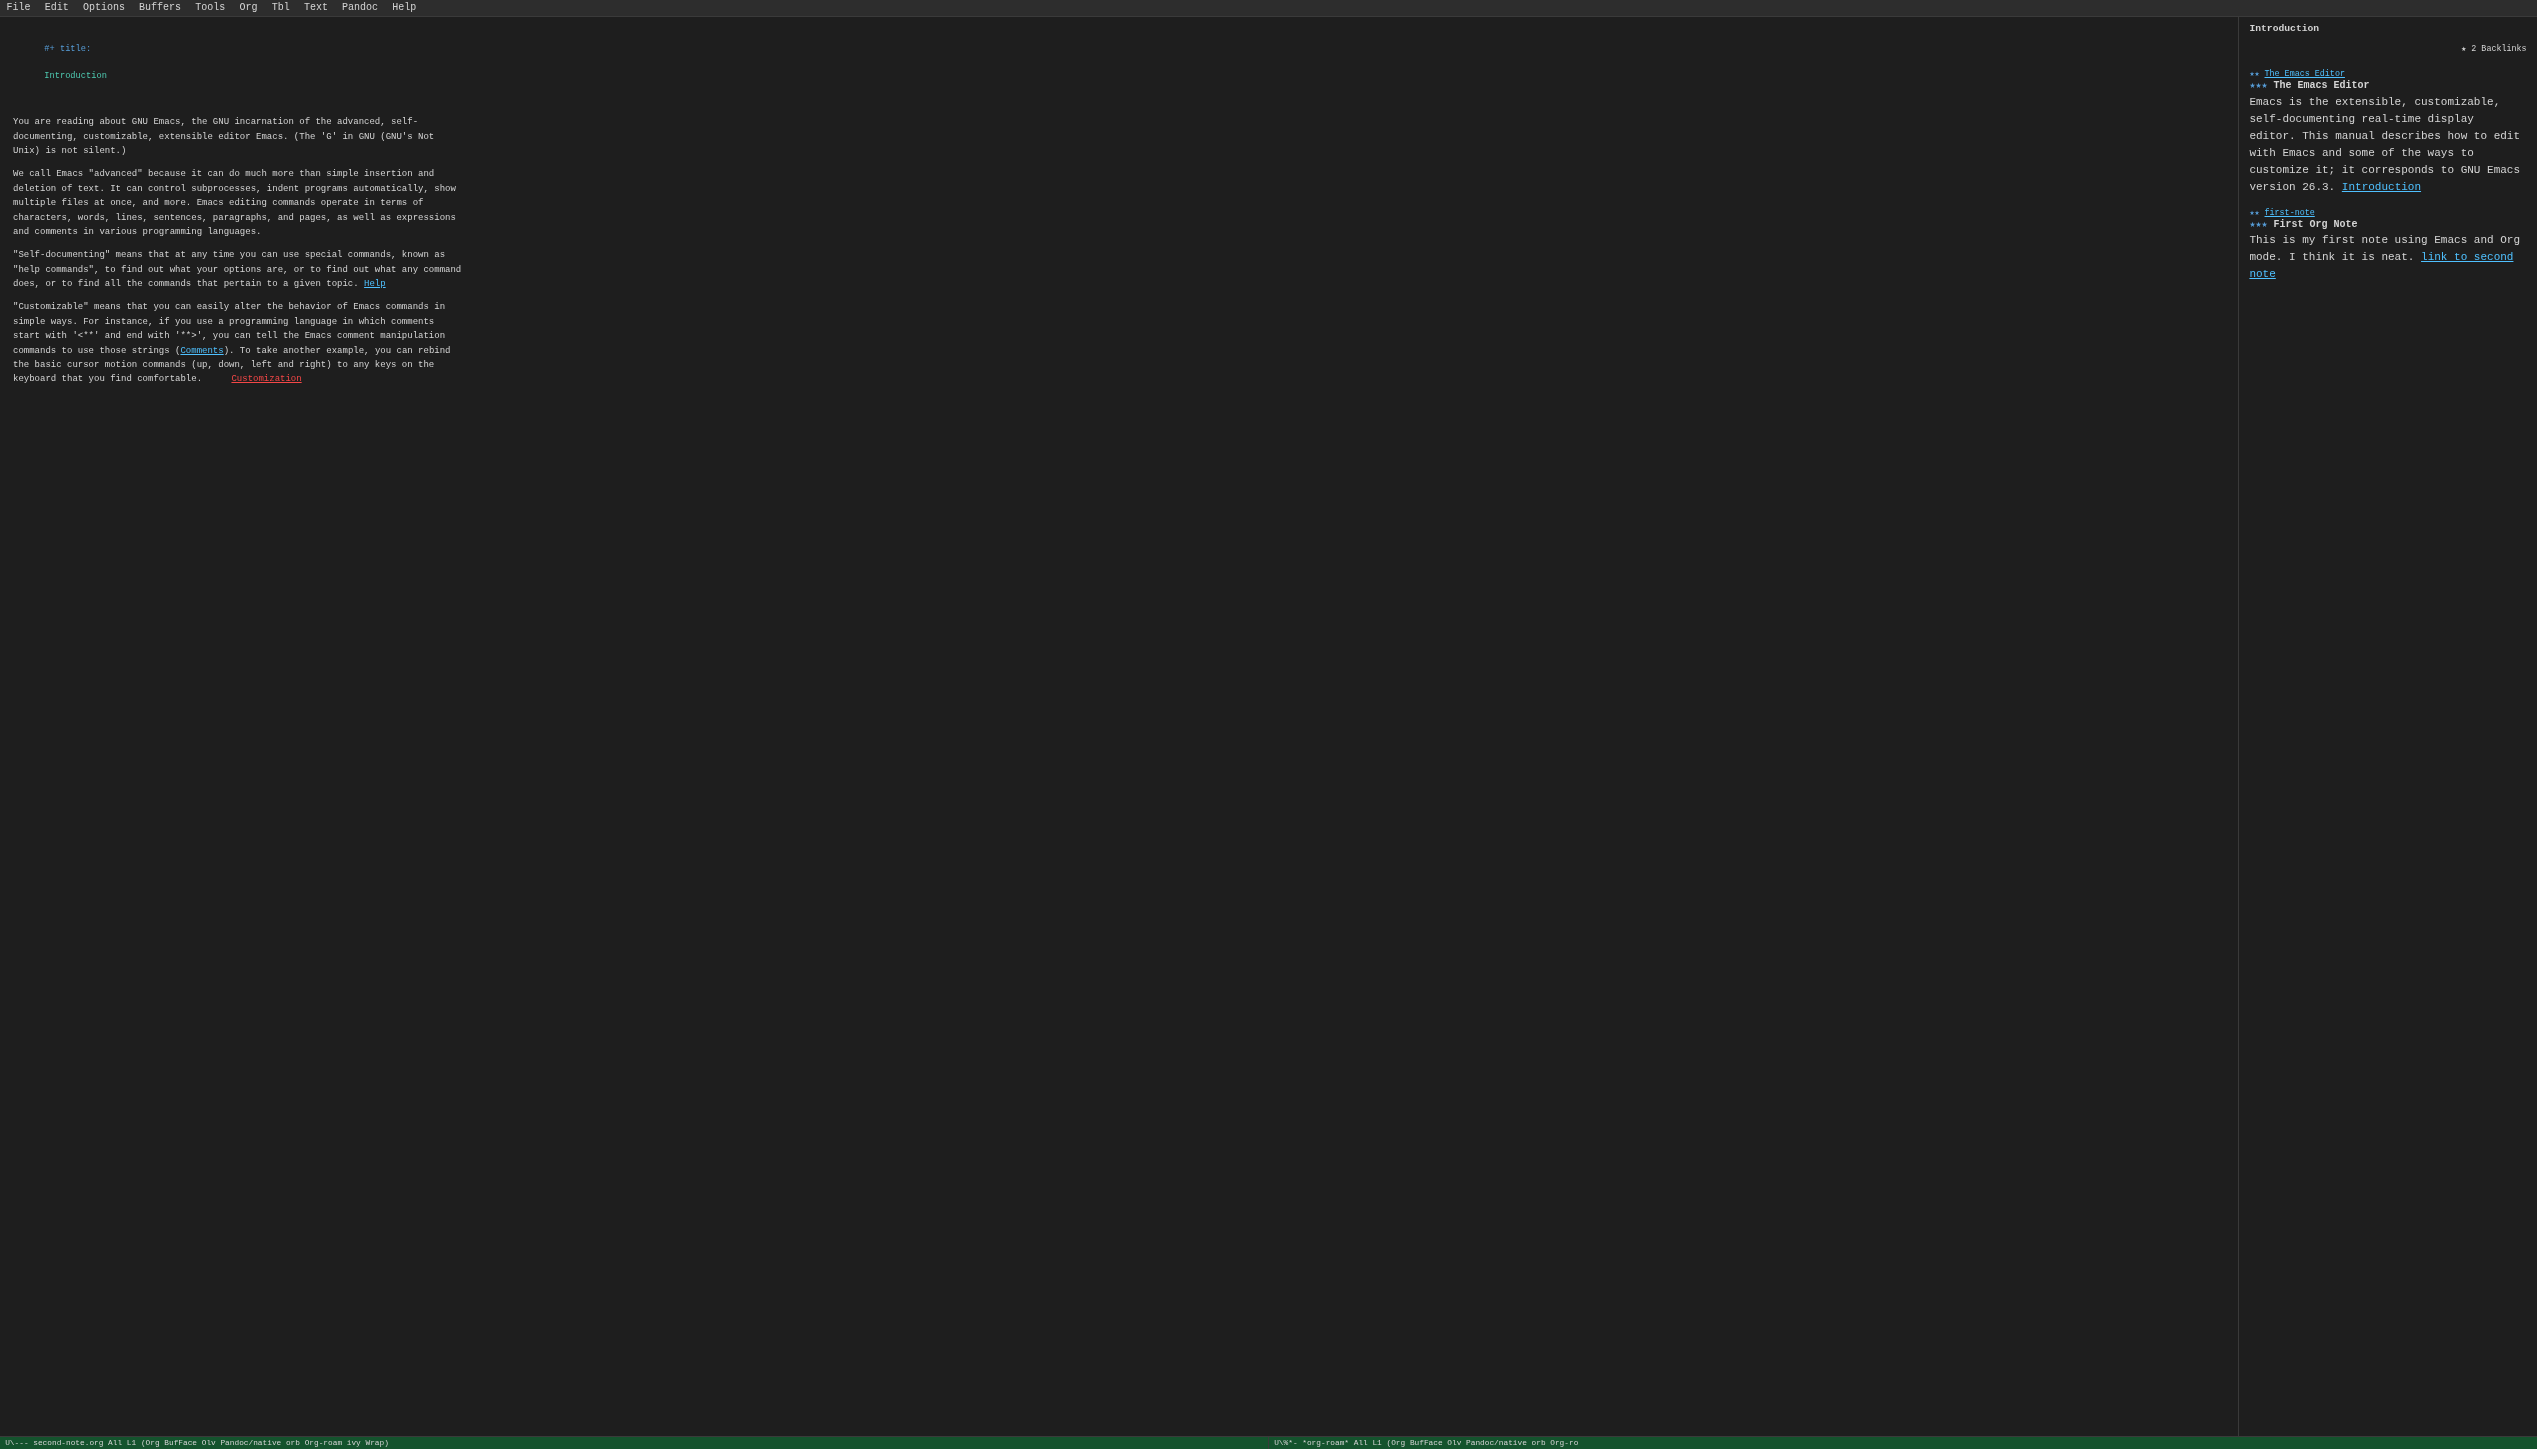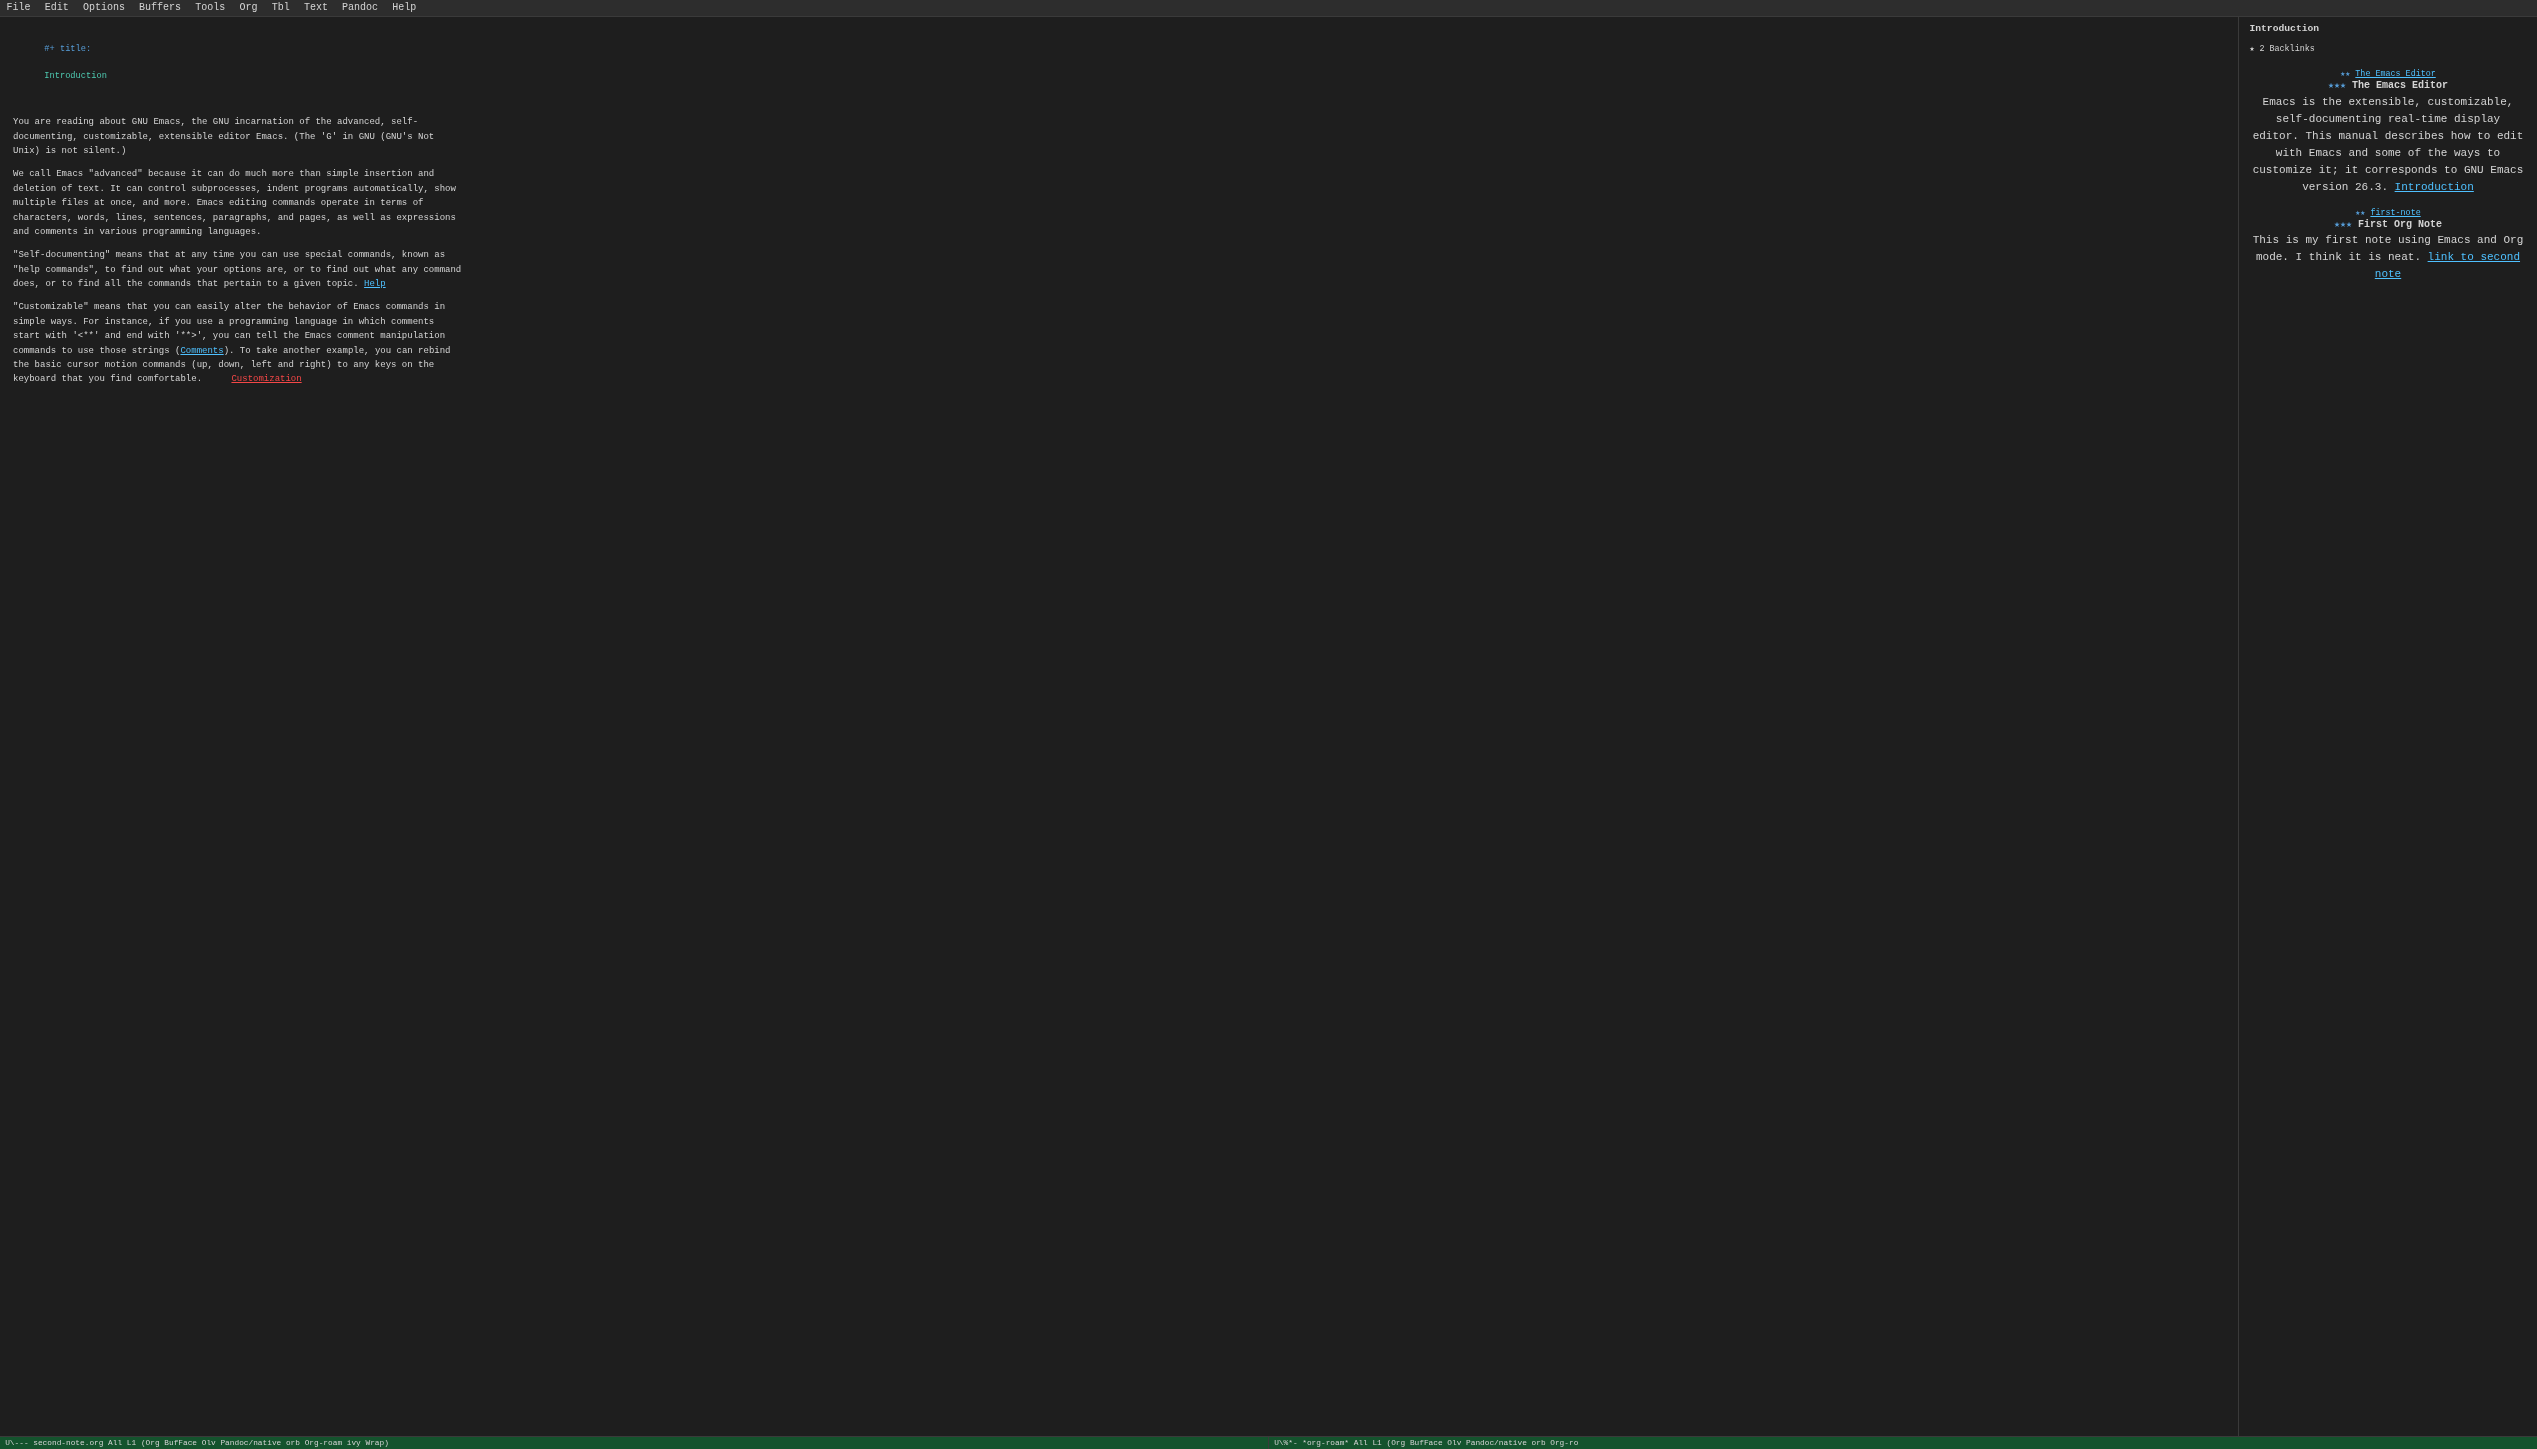--- a/index.html
+++ b/index.html
@@ -152,25 +152,25 @@
     .roam-link {
       color: #4fc1ff;
       text-decoration: underline;
       cursor: pointer;
     }
 
     .roam-backlinks-header {
       color: #d4d4d4;
       font-size: 8.4px;
       margin-bottom: 3.9px;
+      text-align: right;
     }
 
     .roam-section {
       margin-bottom: 10.4px;
-      text-align: center;
     }
 
     .stars {
       color: #569cd6;
     }
 
     .editor-line {
       white-space: pre-wrap;
       word-break: break-word;
       line-height: 1.55;

